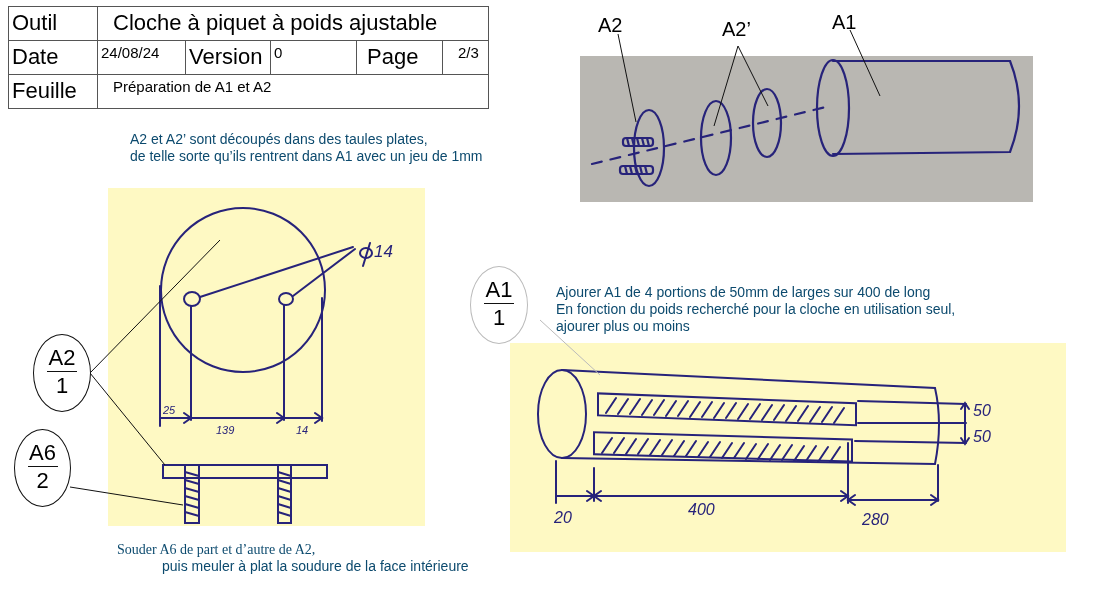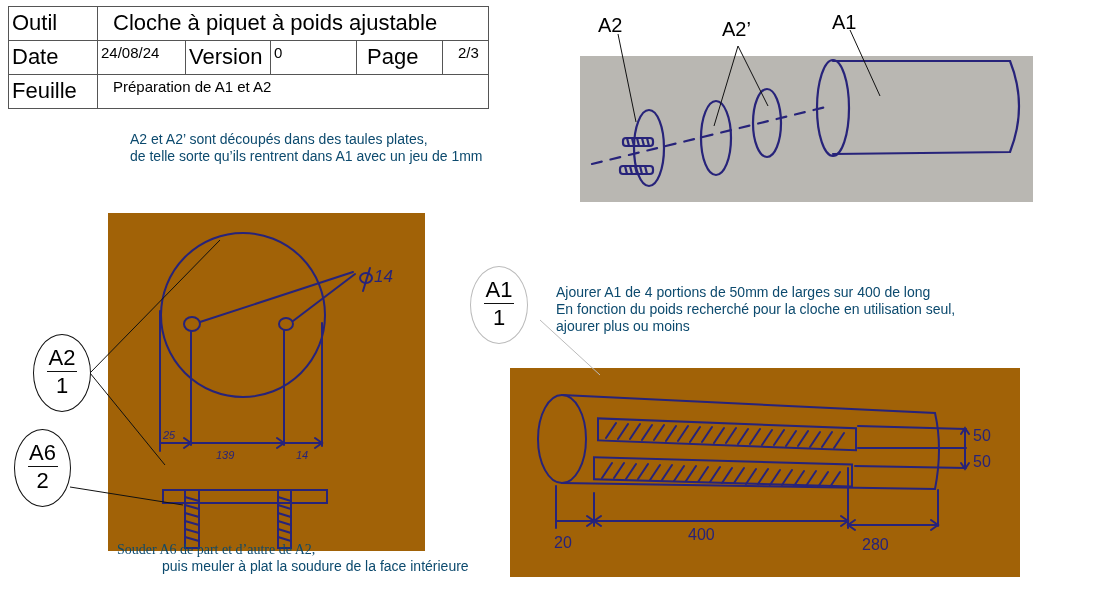--- a/index.html
+++ b/index.html
@@ -14,21 +14,21 @@
   .tb .cell { position: absolute; top: 0; bottom: 0; border-right: 1px solid #555; box-sizing: border-box;
               white-space: nowrap; overflow: hidden; }
   .tb .cell.last { border-right: none; margin-left: 12px; }
   .tb .lbl { font-size: 22px; line-height: 32px; padding-left: 3px; }
   .tb .val-big { font-size: 22px; line-height: 32px; padding-left: 3px; }
   .tb .val-sm { font-size: 15px; line-height: 18px; padding-left: 3px; padding-top: 3px; }
 
   .note { position: absolute; font-size: 14px; line-height: 17px; color: #0c4a6e; white-space: nowrap; }
 
   .photo { position: absolute; background: #b9b7b2; }
-  .photo.light { background: #a16207; margin-top: 25px; }
+  .photo.light { background: #fef9c3; }
   .photo svg { position: absolute; left: 0; top: 0; }
 
   .overlay { position: absolute; left: 0; top: 0; pointer-events: none; }
 
   .balloon { position: absolute; border: 1px solid #111; border-radius: 50%; background: #fff;
              box-sizing: border-box; text-align: center; }
   .balloon .top { display: block; font-size: 22px; line-height: 22px; margin-top: 12px; }
   .balloon .bar { display: block; height: 0; border-top: 1.5px solid #111; margin: 2px auto 3px; width: 30px; }
   .balloon .bot { display: block; font-size: 22px; line-height: 22px; }
 
@@ -125,21 +125,21 @@
     </g>
     <g fill="#27237a" font-family="Liberation Sans, sans-serif" font-style="italic">
       <text x="266" y="69" font-size="17">14</text>
       <text x="55" y="226" font-size="11">25</text>
       <text x="108" y="246" font-size="11">139</text>
       <text x="188" y="246" font-size="11">14</text>
     </g>
   </svg>
 </div>
 
-<div class="photo light" style="left:510px;top:343px;width:510px;height:209px;">
+<div class="photo light" style="left:510px;top:343px;width:556px;height:209px;font-style:italic;">
   <svg width="510" height="209" viewBox="0 0 510 209">
     <g fill="none" stroke="#27237a" stroke-width="2" stroke-linecap="round">
       <ellipse cx="52" cy="71" rx="24" ry="44"></ellipse>
       <path d="M52 27 L425 45 Q433 80 425 121 L52 115"></path>
 
       <rect x="88" y="47" width="258" height="22" transform="skewY(2.2)"></rect>
       <rect x="84" y="87" width="258" height="22" transform="skewY(1.6)"></rect>
       <path d="M96 70 l10 -15 M108 71 l10 -15 M120 71 l10 -15 M132 72 l10 -15 M144 72 l10 -15 M156 73 l10 -15 M168 73 l10 -15 M180 74 l10 -15 M192 74 l10 -15 M204 75 l10 -15 M216 75 l10 -15 M228 76 l10 -15 M240 76 l10 -15 M252 77 l10 -15 M264 77 l10 -15 M276 78 l10 -15 M288 78 l10 -15 M300 79 l10 -15 M312 79 l10 -15 M324 80 l10 -15"></path>
       <path d="M92 110 l10 -15 M104 110 l10 -15 M116 111 l10 -15 M128 111 l10 -15 M140 112 l10 -15 M152 112 l10 -15 M164 113 l10 -15 M176 113 l10 -15 M188 114 l10 -15 M200 114 l10 -15 M212 115 l10 -15 M224 115 l10 -15 M236 116 l10 -15 M248 116 l10 -15 M260 117 l10 -15 M272 117 l10 -15 M284 118 l10 -15 M296 118 l10 -15 M308 119 l10 -15 M320 119 l10 -15"></path>
 

